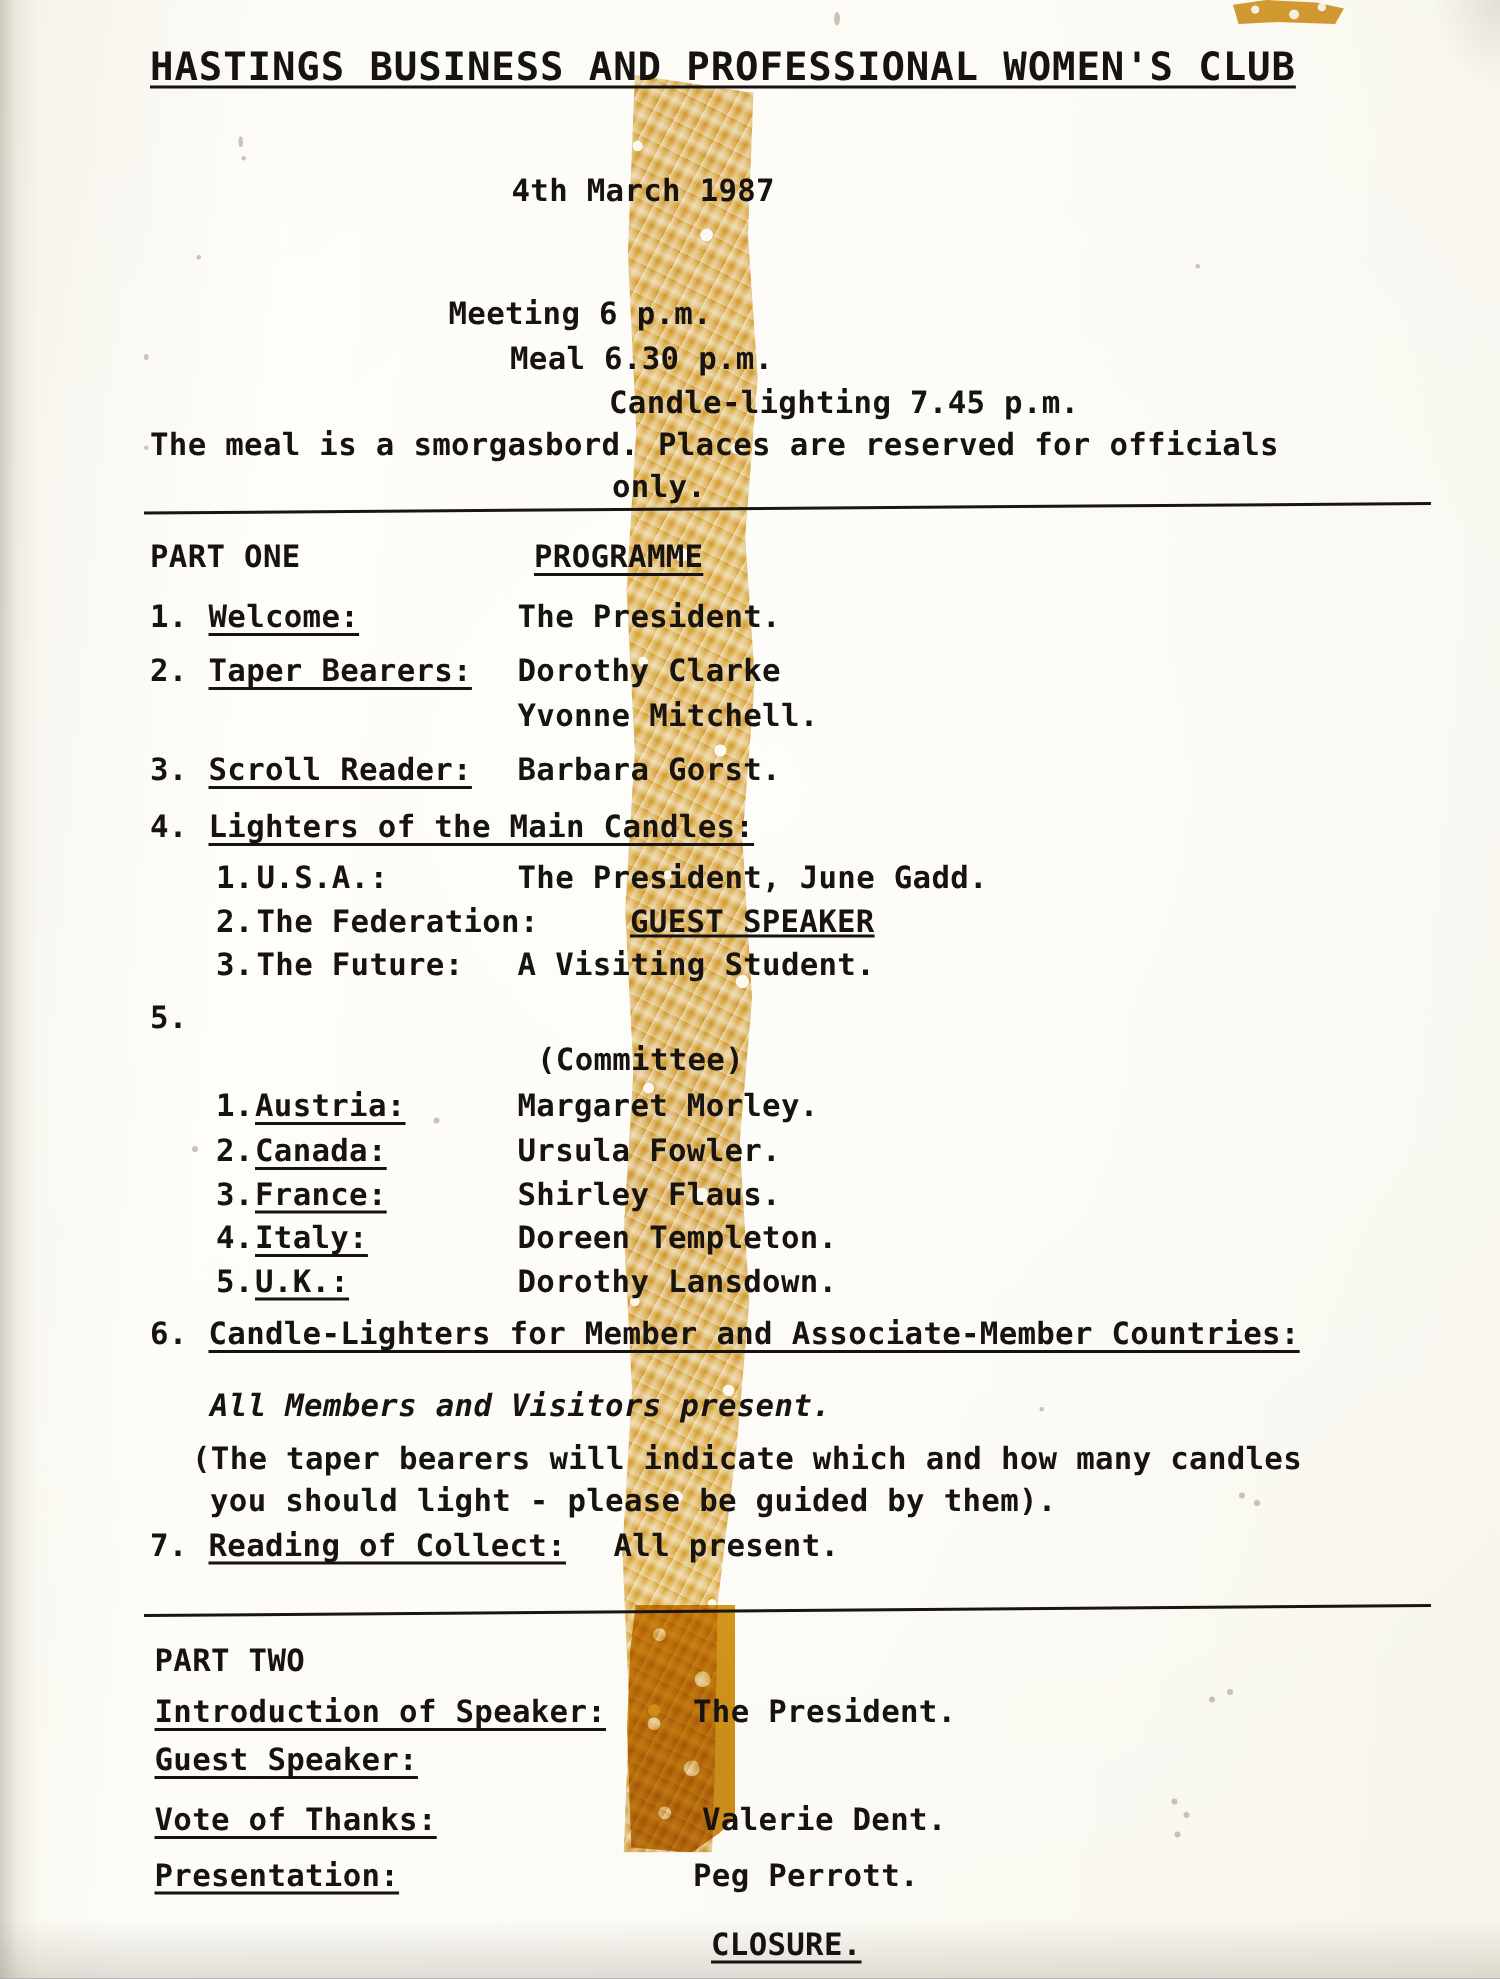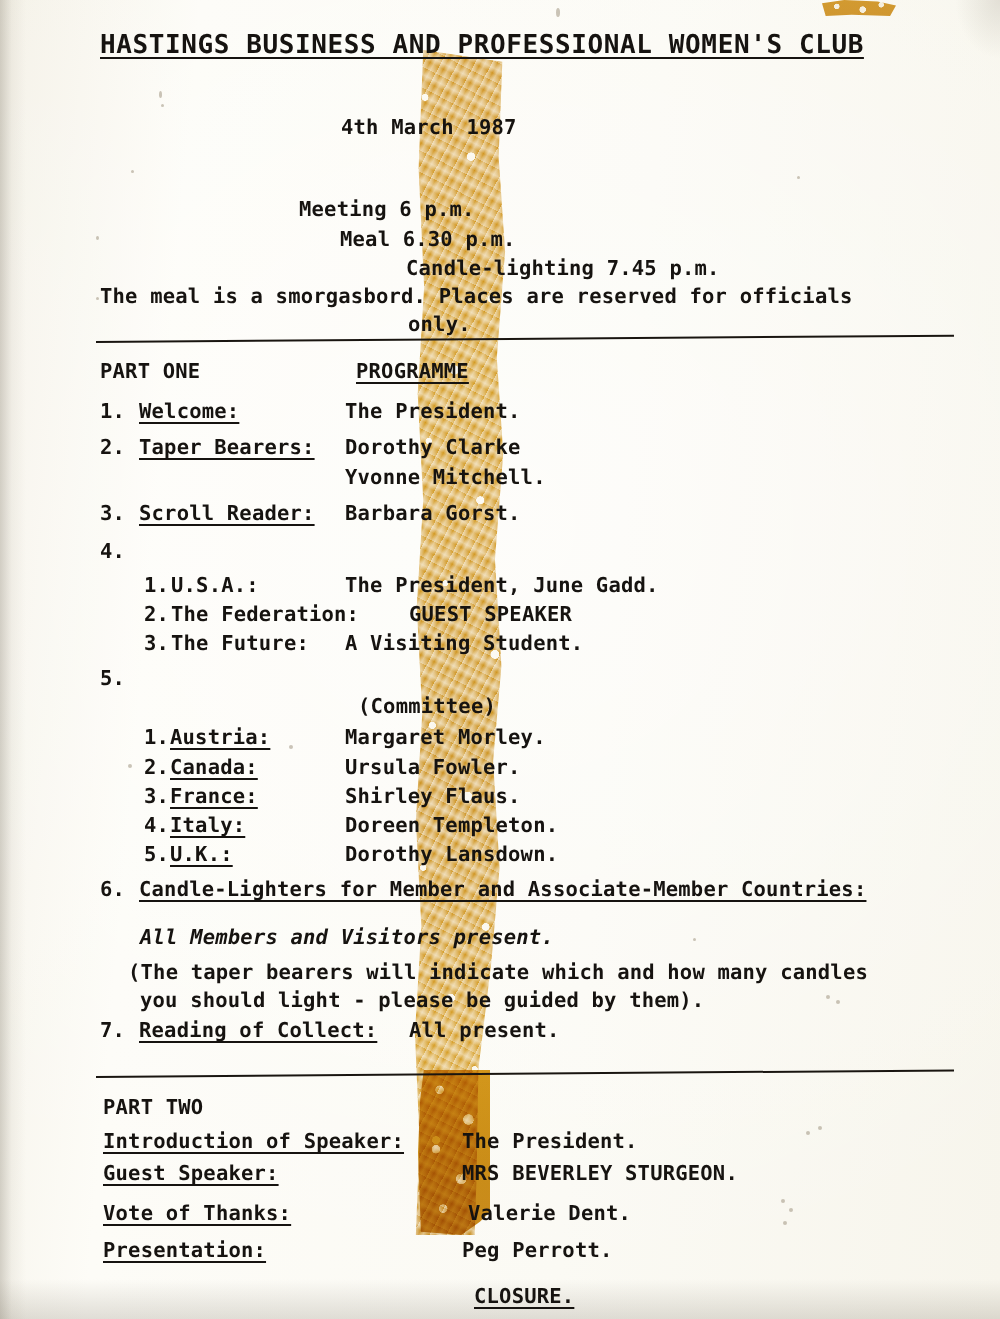--- a/index.html
+++ b/index.html
@@ -189,28 +189,29 @@
     <div class="ln" style="left:100px; top:437px;">2.</div>
     <div class="ln u" style="left:139px; top:437px;">Taper Bearers:</div>
     <div class="ln" style="left:345px; top:437px;">Dorothy Clarke</div>
     <div class="ln" style="left:345px; top:467px;">Yvonne Mitchell.</div>
 
     <div class="ln" style="left:100px; top:503px;">3.</div>
     <div class="ln u" style="left:139px; top:503px;">Scroll Reader:</div>
     <div class="ln" style="left:345px; top:503px;">Barbara Gorst.</div>
 
     <div class="ln" style="left:100px; top:541px;">4.</div>
+    <div class="ln u" style="left:139px; top:541px;">Lighters of the Main Candles:</div>
 
     <div class="ln" style="left:144px; top:575px;">1.</div>
     <div class="ln" style="left:171px; top:575px;">U.S.A.:</div>
     <div class="ln" style="left:345px; top:575px;">The President, June Gadd.</div>
 
     <div class="ln" style="left:144px; top:604px;">2.</div>
     <div class="ln" style="left:171px; top:604px;">The Federation:</div>
-    <div class="ln" style="left:409px; top:604px;">GUEST SPEAKER</div>
+    <div class="ln" style="left:420px; top:604px;text-decoration:underline;">GUEST SPEAKER</div>
 
     <div class="ln" style="left:144px; top:633px;">3.</div>
     <div class="ln" style="left:171px; top:633px;">The Future:</div>
     <div class="ln" style="left:345px; top:633px;">A Visiting Student.</div>
 
     <div class="ln" style="left:100px; top:668px;">5.</div>
     <div class="ln" style="left:358px; top:696px;">(Committee)</div>
 
     <div class="ln" style="left:144px; top:727px;">1.</div>
     <div class="ln u" style="left:170px; top:727px;">Austria:</div>
@@ -245,21 +246,20 @@
     <div class="ln" style="left:409px; top:1020px;">All present.</div>
 
     <div class="rule" style="left:96px; top:1076px; width:858px; transform: rotate(-0.44deg);"></div>
 
     <div class="ln" style="left:103px; top:1097px;">PART TWO</div>
 
     <div class="ln u" style="left:103px; top:1131px;">Introduction of Speaker:</div>
     <div class="ln" style="left:462px; top:1131px;">The President.</div>
 
     <div class="ln u" style="left:103px; top:1163px;">Guest Speaker:</div>
-    <div class="ln" style="left:462px; top:1163px;">MRS BEVERLEY STURGEON.</div>
 
     <div class="ln u" style="left:103px; top:1203px;">Vote of Thanks:</div>
     <div class="ln" style="left:468px; top:1203px;">Valerie Dent.</div>
 
     <div class="ln u" style="left:103px; top:1240px;">Presentation:</div>
     <div class="ln" style="left:462px; top:1240px;">Peg Perrott.</div>
 
     <div class="ln u" style="left:474px; top:1286px;">CLOSURE.</div>
 
   </div>

